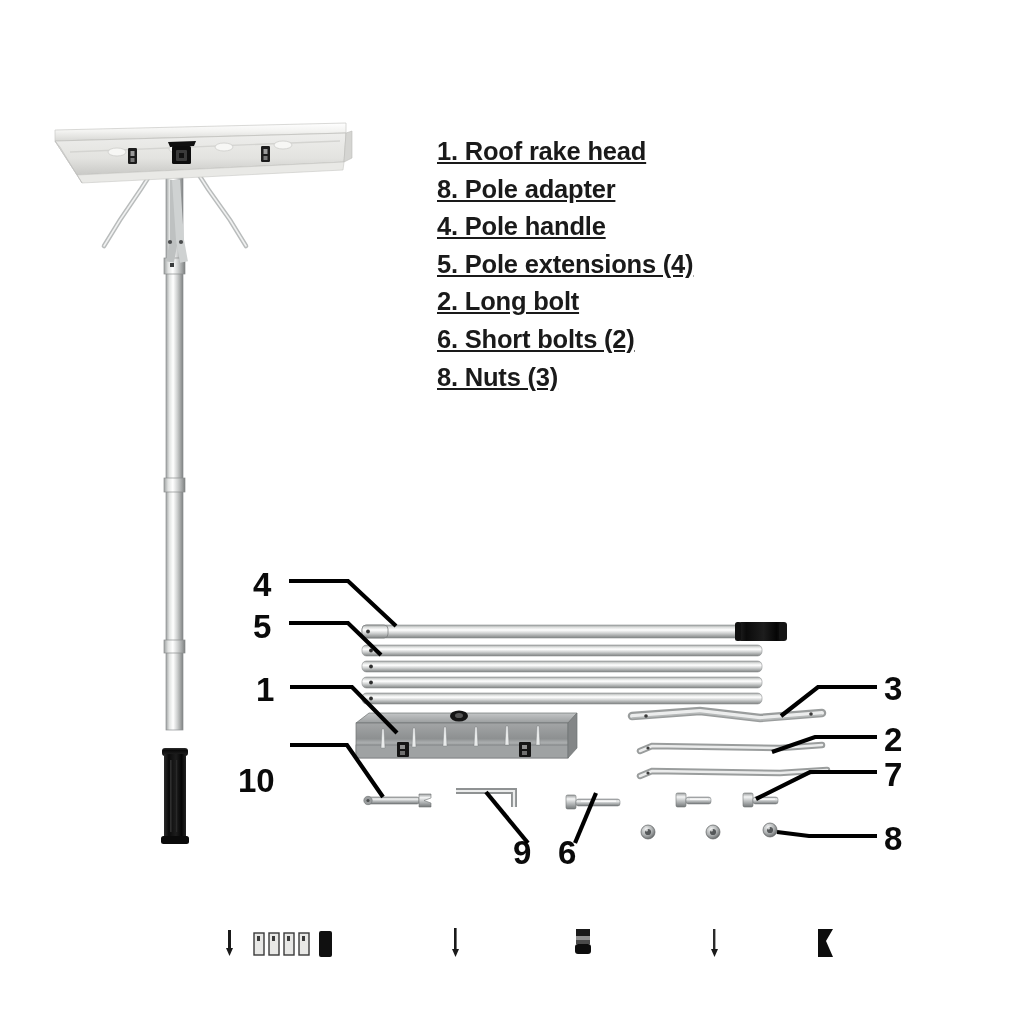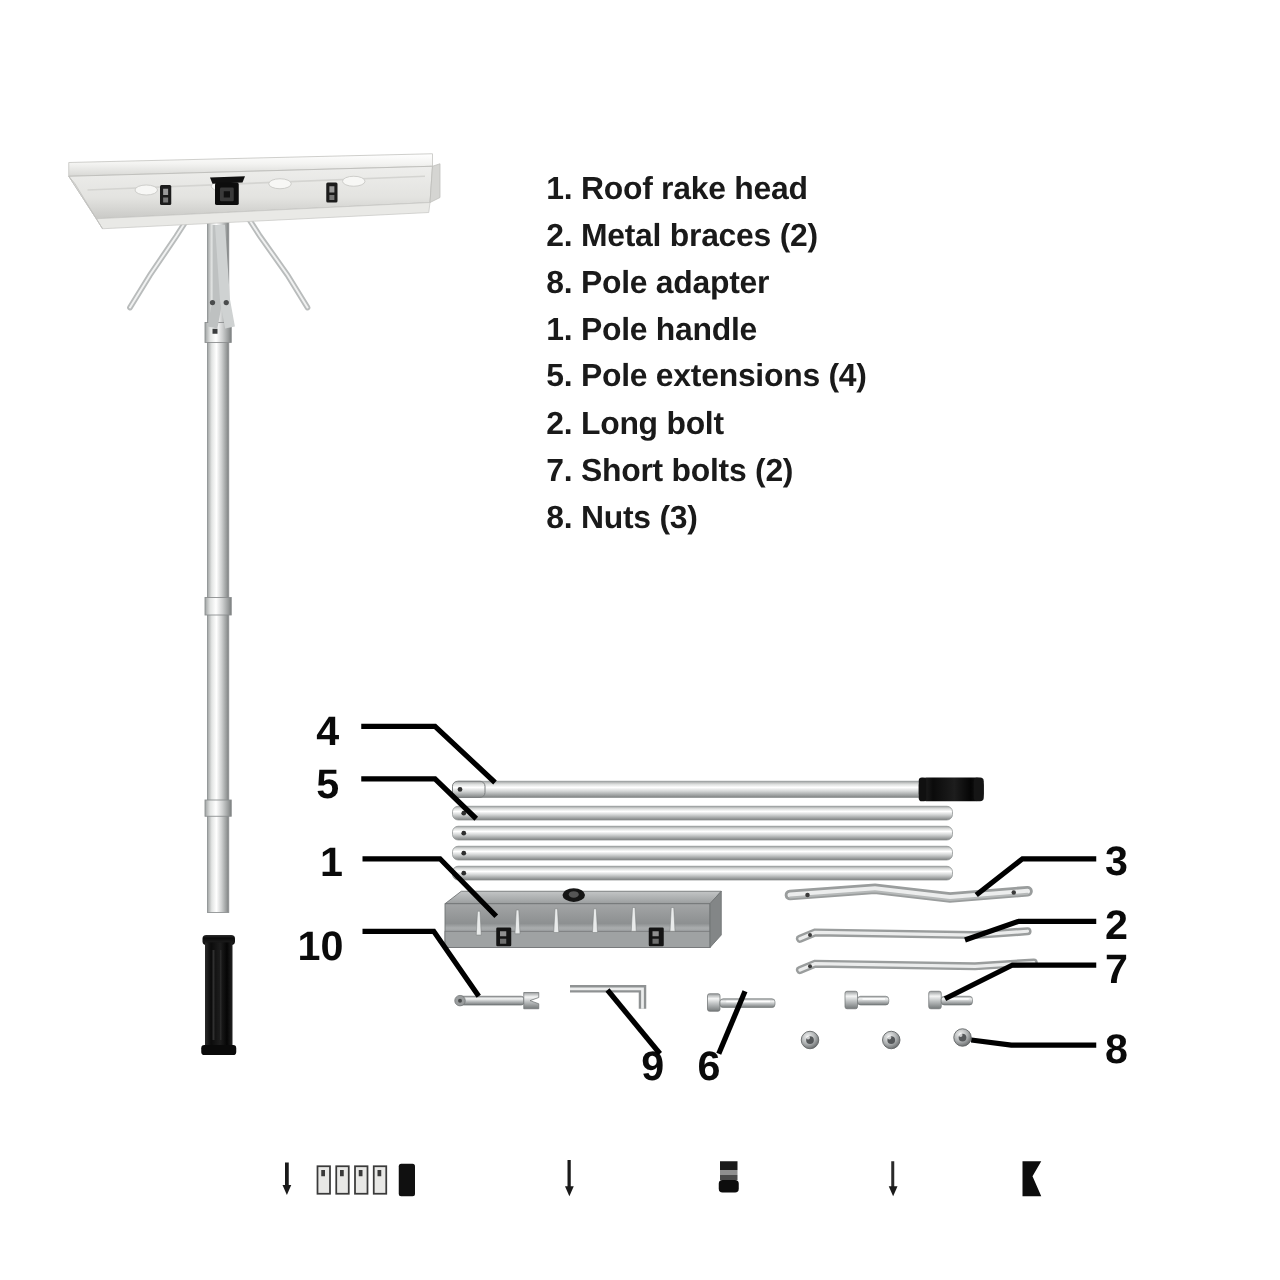--- a/index.html
+++ b/index.html
@@ -26,20 +26,21 @@
     top: 133px;
     width: 420px;
   }
   .legend-item {
     font-size: 25.5px;
     font-weight: bold;
     color: #1a1a1a;
     line-height: 37.6px;
     white-space: nowrap;
     letter-spacing: -0.2px;
+    text-decoration: underline;
   }
 
   
   .callout {
     font-size: 33px;
     font-weight: bold;
     color: #0a0a0a;
     line-height: 1;
     font-family: "Liberation Sans", sans-serif;
   }
@@ -51,33 +52,32 @@
     pointer-events: none;
   }
 </style>
 </head>
 <body style="background: rgb(255, 255, 255);">
 
 <div id="page">
 
   <div class="legend">
     <div class="legend-item">1. Roof rake head</div>
-    <div class="legend-item">2. Metal braces (2)</div>
     <div class="legend-item">8. Pole adapter</div>
-    <div class="legend-item">1. Pole handle</div>
+    <div class="legend-item">4. Pole handle</div>
     <div class="legend-item">5. Pole extensions (4)</div>
     <div class="legend-item">2. Long bolt</div>
-    <div class="legend-item">7. Short bolts (2)</div>
+    <div class="legend-item">6. Short bolts (2)</div>
     <div class="legend-item">8. Nuts (3)</div>
   </div>
 
   <div class="callout" style="left:253px; top:568px;">4</div>
   <div class="callout" style="left:253px; top:610px;">5</div>
   <div class="callout" style="left:256px; top:673px;">1</div>
-  <div class="callout" style="left:238px; top:740px;">10</div>
+  <div class="callout" style="left:238px; top:764px;">10</div>
   <div class="callout" style="left:513px; top:836px;">9</div>
   <div class="callout" style="left:558px; top:836px;">6</div>
   <div class="callout" style="left:884px; top:672px;">3</div>
   <div class="callout" style="left:884px; top:723px;">2</div>
   <div class="callout" style="left:884px; top:758px;">7</div>
   <div class="callout" style="left:884px; top:822px;">8</div>
 
   <svg class="art" viewBox="0 0 1024 1024">
     <defs>
 

